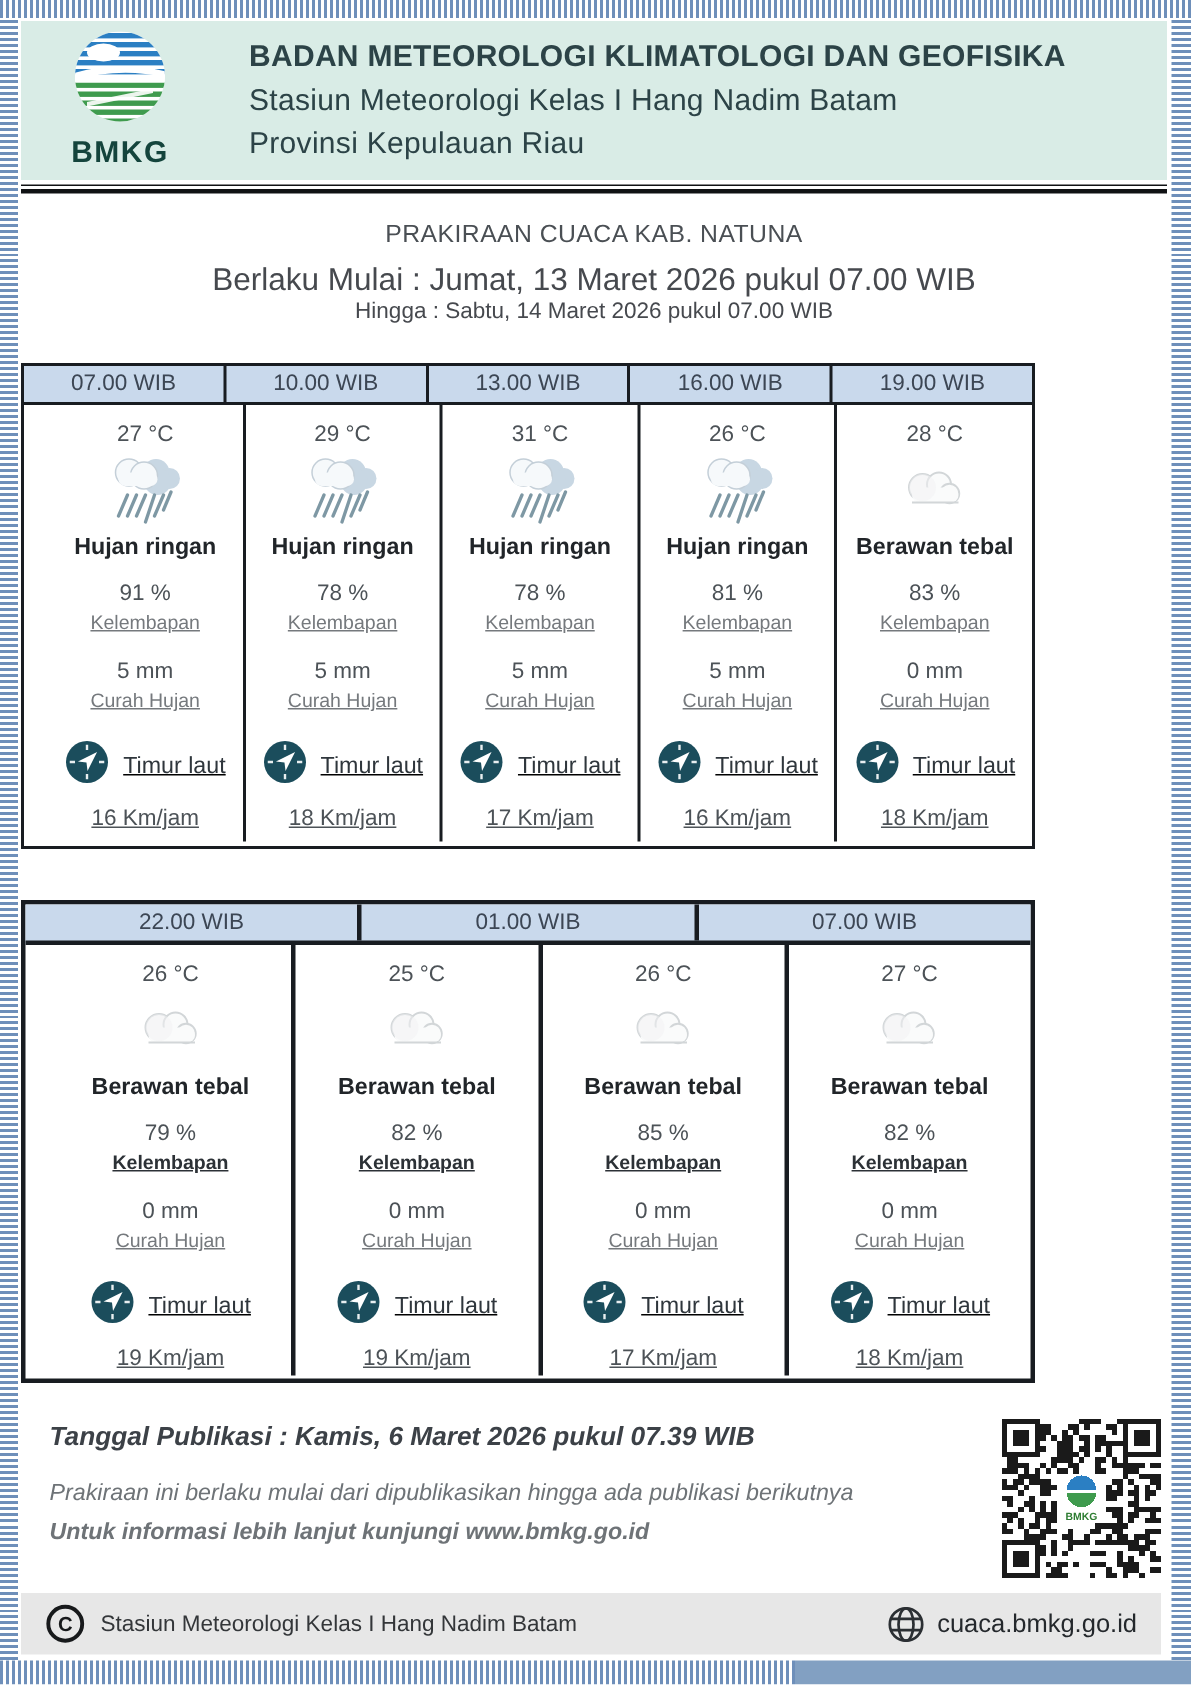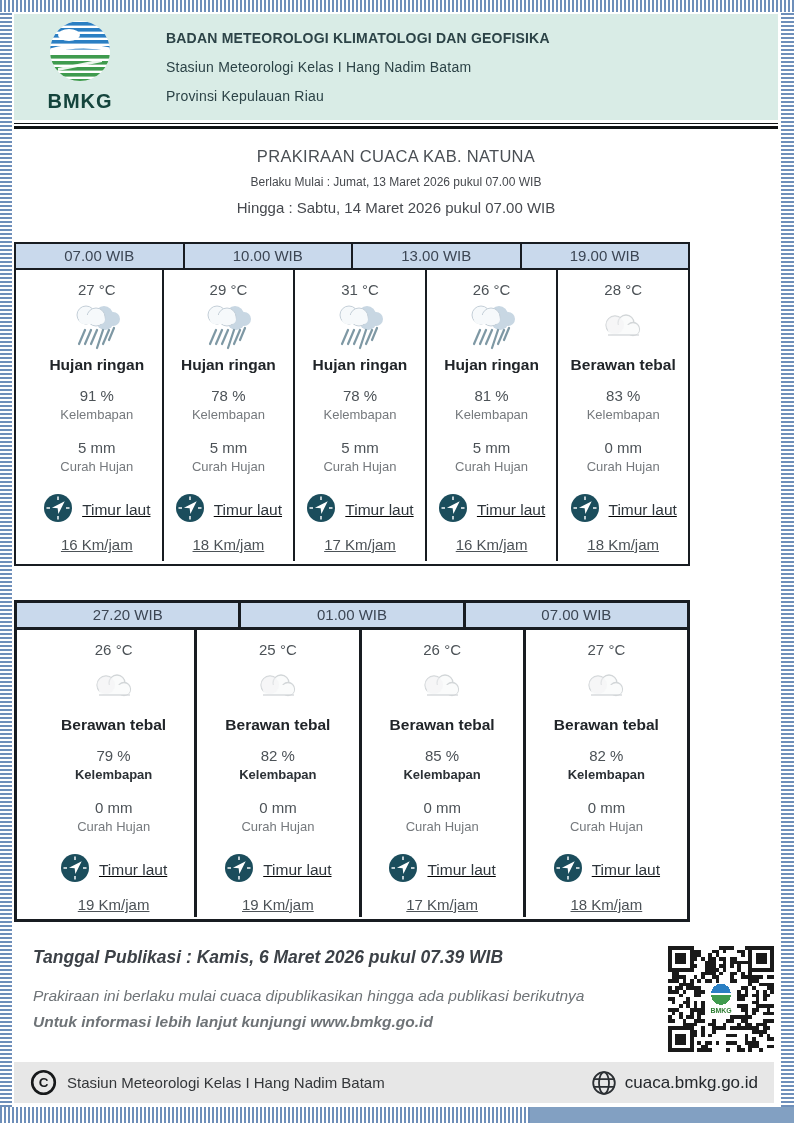--- a/index.html
+++ b/index.html
@@ -22,31 +22,31 @@
   .strip-bottom{position:absolute;left:0;top:1107px;width:794px;height:16px;display:flex;}
   .strip-bottom .sb-stripes{width:530px;height:100%;
     background:repeating-linear-gradient(90deg,#6e8fba 0 2px,#ffffff 2px 4px);}
   .strip-bottom .sb-solid{flex:1;height:100%;background:#82a0c2;}
 
   
   .hdr{position:absolute;left:14px;top:14px;width:764px;height:106px;
     background:#d9ece6;display:flex;align-items:center;}
   .logo-wrap{margin-left:20px;width:92px;text-align:center;}
   .hdr-text{margin-left:40px;color:#2c4347;}
-  .hdr-line{font-size:14px;line-height:29px;letter-spacing:.2px;}
+  .hdr-line{font-size:20px;line-height:29px;letter-spacing:.2px;}
   .hdr-line.first{font-weight:700;}
 
   .hdr-rule{position:absolute;left:14px;top:123px;width:764px;height:2px;
     border-top:1px solid #101214;border-bottom:3px solid #101214;}
 
   
   .f-title{position:absolute;left:14px;top:147px;width:764px;text-align:center;
     font-size:16.5px;color:#4a4f54;letter-spacing:.3px;}
   .f-sub1{position:absolute;left:14px;top:175px;width:764px;text-align:center;
-    font-size:12px;color:#46494e;}
+    font-size:21px;color:#46494e;}
   .f-sub2{position:absolute;left:14px;top:199px;width:764px;text-align:center;
     font-size:15px;color:#46494e;}
 
   
   .wtable{position:absolute;left:14px;width:676px;border:2px solid #181c21;box-sizing:border-box;}
   .wtable.t1{top:242px;height:324px;}
   .wtable.t2{top:600px;height:322px;border-width:3px;}
   .thead{display:flex;background:#c9d9ec;border-bottom:2px solid #181c21;}
   .t2 .thead{border-bottom-width:3px;}
   .th{flex:1;text-align:center;padding:3px 0 4px;font-size:15px;color:#3c4654;
@@ -55,21 +55,21 @@
   .th:last-child{border-right:none;}
   .tbody{display:flex;height:calc(100% - 29px);margin-left:16px;}
   .cell{flex:1;border-right:2px solid #181c21;display:flex;flex-direction:column;
     align-items:center;padding-top:11px;box-sizing:border-box;}
   .t2 .cell{border-right-width:3px;}
   .cell:last-child{border-right:none;}
   .temp{font-size:15px;color:#4c5257;}
   .wicon{height:54px;display:flex;align-items:center;justify-content:center;margin:2px 0 2px;}
   .cond{font-size:15.5px;font-weight:700;color:#212529;margin-bottom:13px;}
   .val{font-size:15px;color:#4c5257;}
-  .lbl{font-size:13px;color:#75797d;margin-top:3px;margin-bottom:17px;}
+  .lbl{font-size:13px;color:#75797d;margin-top:3px;margin-bottom:17px;text-decoration:underline;}
   .t2 .hum-lbl{color:#2c3136;font-weight:700;}
   .windrow{display:flex;align-items:center;gap:9px;margin-top:2px;text-decoration:underline;}
   .winddir{font-size:15.5px;color:#2f363c;}
   .speed{font-size:15px;color:#4c5257;margin-top:9px;text-decoration:underline;}
 
   
   .pub-date{position:absolute;left:33px;top:947px;font-style:italic;font-weight:700;
     font-size:17.5px;color:#3c4147;}
   .pub-note1{position:absolute;left:33px;top:987px;font-style:italic;
     font-size:15.5px;color:#6e7377;}
@@ -134,20 +134,21 @@
 
   <div class="f-title">PRAKIRAAN CUACA KAB. NATUNA</div>
   <div class="f-sub1">Berlaku Mulai : Jumat, 13 Maret 2026 pukul 07.00 WIB</div>
   <div class="f-sub2">Hingga : Sabtu, 14 Maret 2026 pukul 07.00 WIB</div>
 
   <div class="wtable t1">
       <div class="thead">
         <div class="th">07.00 WIB</div>
         <div class="th">10.00 WIB</div>
         <div class="th">13.00 WIB</div>
+        <div class="th">16.00 WIB</div>
         <div class="th">19.00 WIB</div>
       </div>
       <div class="tbody">
         <div class="cell">
           <div class="temp">27 °C</div>
           <div class="wicon">
             <svg width="58" height="50" viewBox="0 0 58 50">
     <g fill="#c8d7e3">
       <circle cx="36" cy="13" r="9"></circle>
                 <circle cx="45" cy="17" r="7"></circle>
@@ -361,21 +362,21 @@
     </g>
               </svg></span>
             <span class="winddir">Timur laut</span>
           </div>
           <div class="speed">18 Km/jam</div>
         </div>
       </div>
     </div>
   <div class="wtable t2">
       <div class="thead">
-        <div class="th">27.20 WIB</div>
+        <div class="th">22.00 WIB</div>
         <div class="th">01.00 WIB</div>
         <div class="th">07.00 WIB</div>
       </div>
       <div class="tbody">
         <div class="cell">
           <div class="temp">26 °C</div>
           <div class="wicon">
             <svg width="52" height="36" viewBox="0 0 52 36">
     <g fill="#fafbfb" stroke="#d2d6d8" stroke-width="1.3">
       <circle cx="18" cy="16" r="9"></circle>
@@ -514,21 +515,21 @@
     </g>
               </svg></span>
             <span class="winddir">Timur laut</span>
           </div>
           <div class="speed">18 Km/jam</div>
         </div>
       </div>
     </div>
 
   <div class="pub-date">Tanggal Publikasi : Kamis, 6 Maret 2026 pukul 07.39 WIB</div>
-  <div class="pub-note1">Prakiraan ini berlaku mulai cuaca dipublikasikan hingga ada publikasi berikutnya</div>
+  <div class="pub-note1">Prakiraan ini berlaku mulai dari dipublikasikan hingga ada publikasi berikutnya</div>
   <div class="pub-note2">Untuk informasi lebih lanjut kunjungi www.bmkg.go.id</div>
   <div class="qr" id="qr-code"><svg width="106" height="106" viewBox="0 0 29 29" shape-rendering="crispEdges">
         <rect x="0" y="0" width="29" height="29" fill="#ffffff"></rect>
         <rect x="14" y="0" width="1" height="1" fill="#1a1a1a"></rect>
         <rect x="15" y="0" width="1" height="1" fill="#1a1a1a"></rect>
         <rect x="16" y="0" width="1" height="1" fill="#1a1a1a"></rect>
         <rect x="17" y="0" width="1" height="1" fill="#1a1a1a"></rect>
         <rect x="21" y="0" width="1" height="1" fill="#1a1a1a"></rect>
         <rect x="7" y="1" width="1" height="1" fill="#1a1a1a"></rect>
         <rect x="8" y="1" width="1" height="1" fill="#1a1a1a"></rect>

